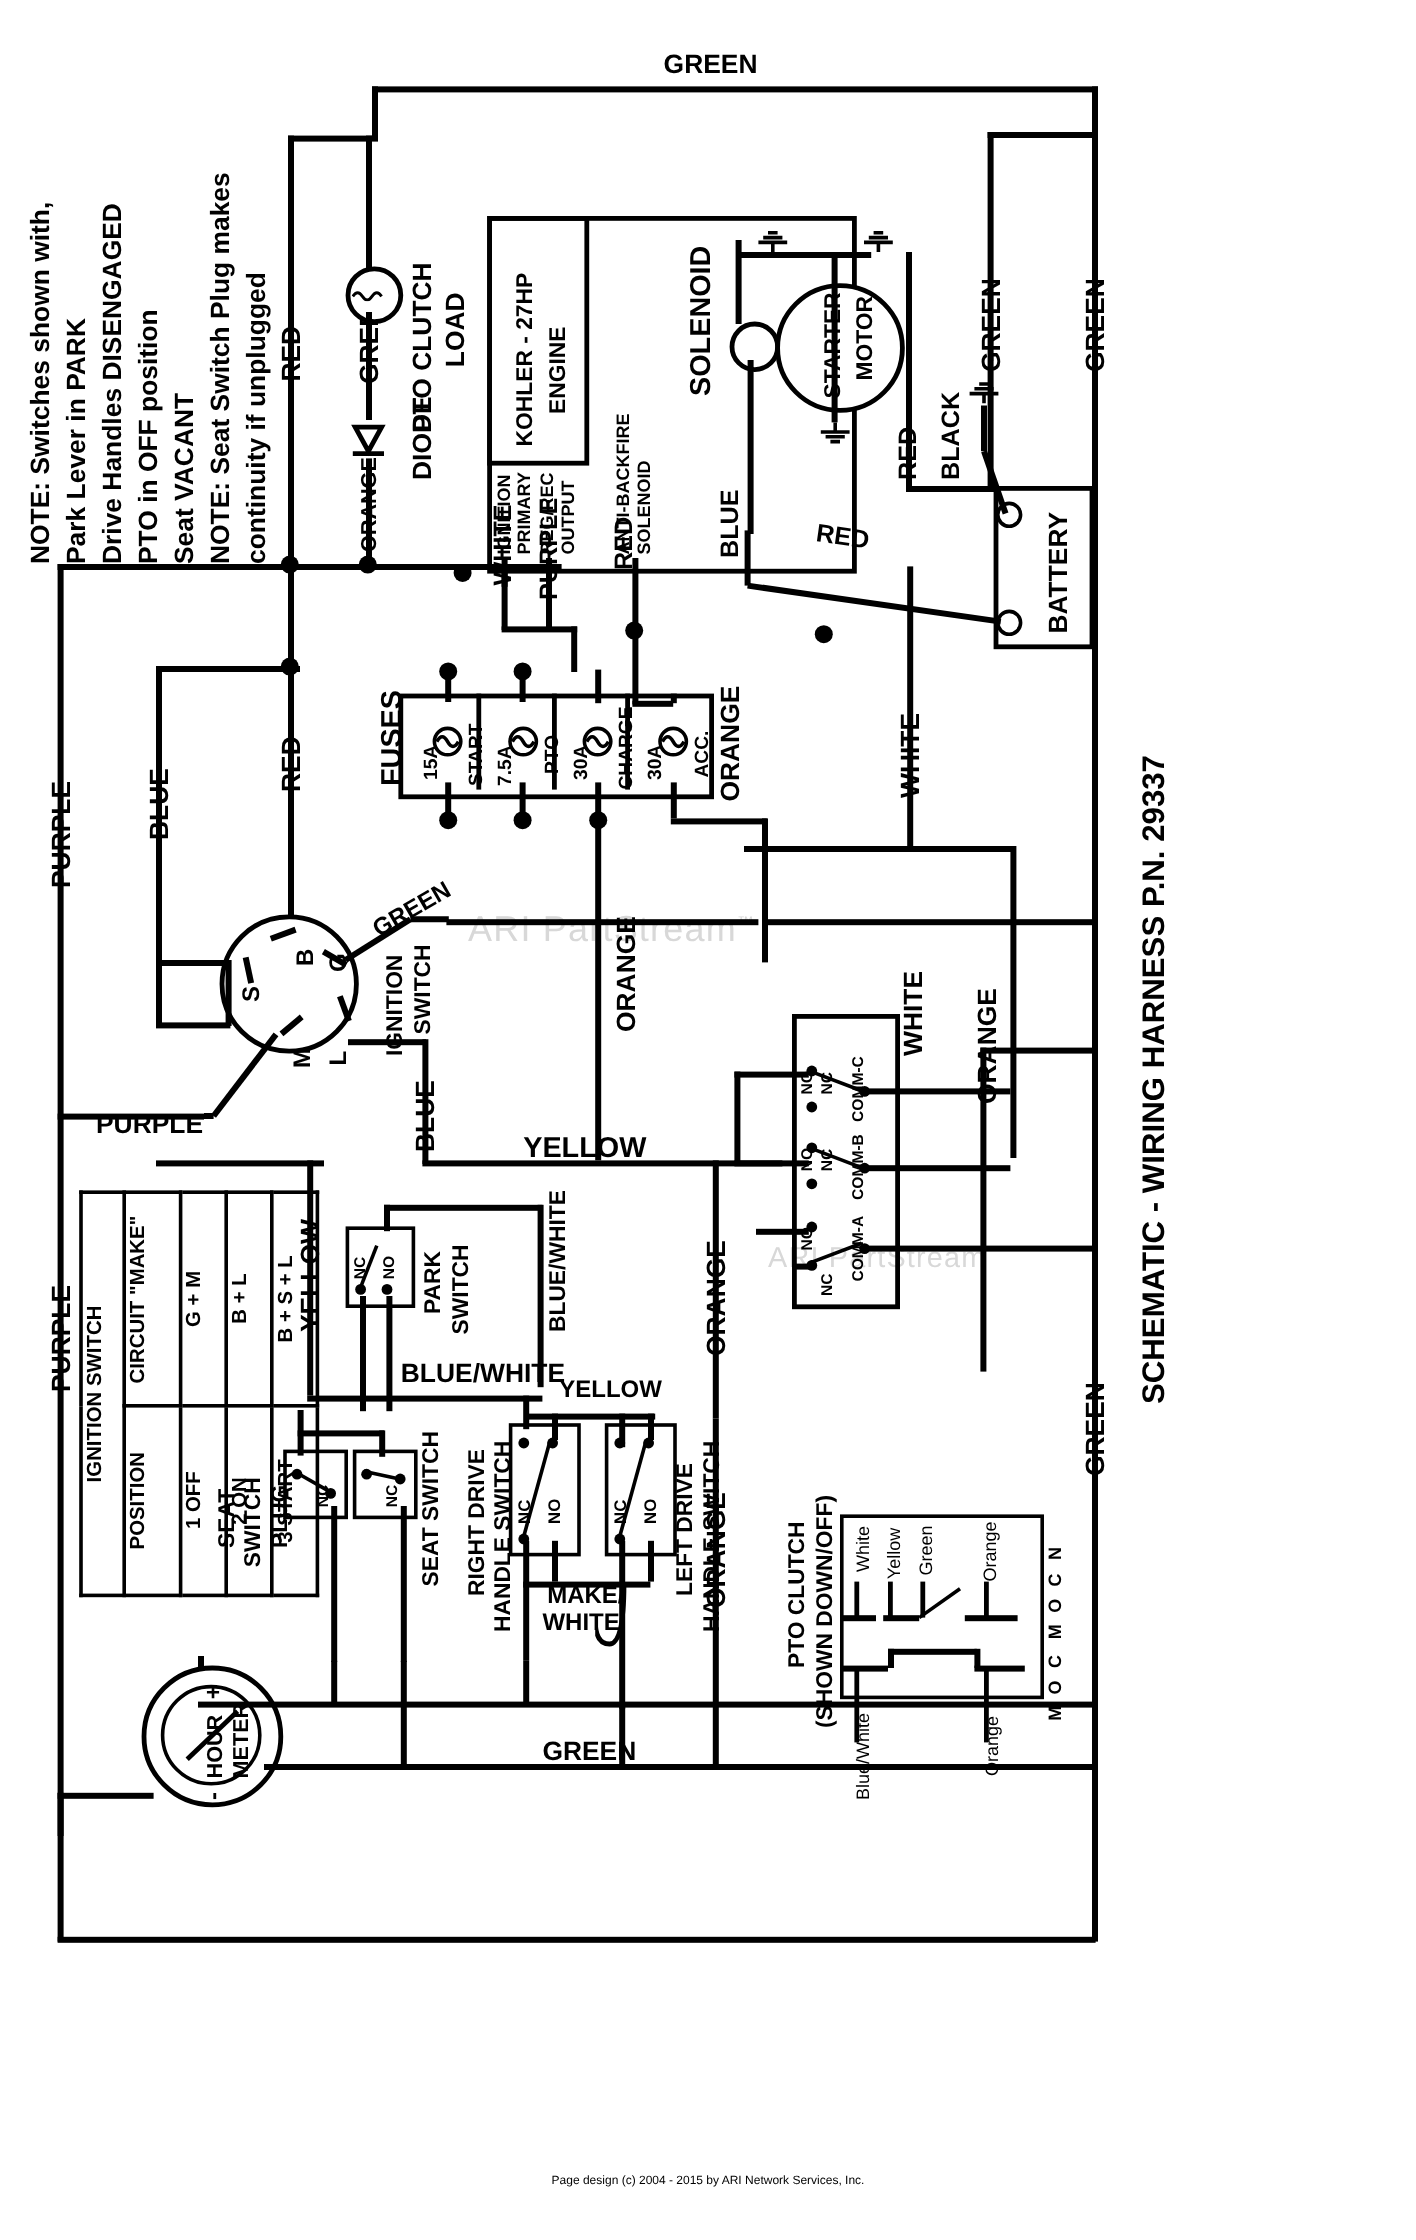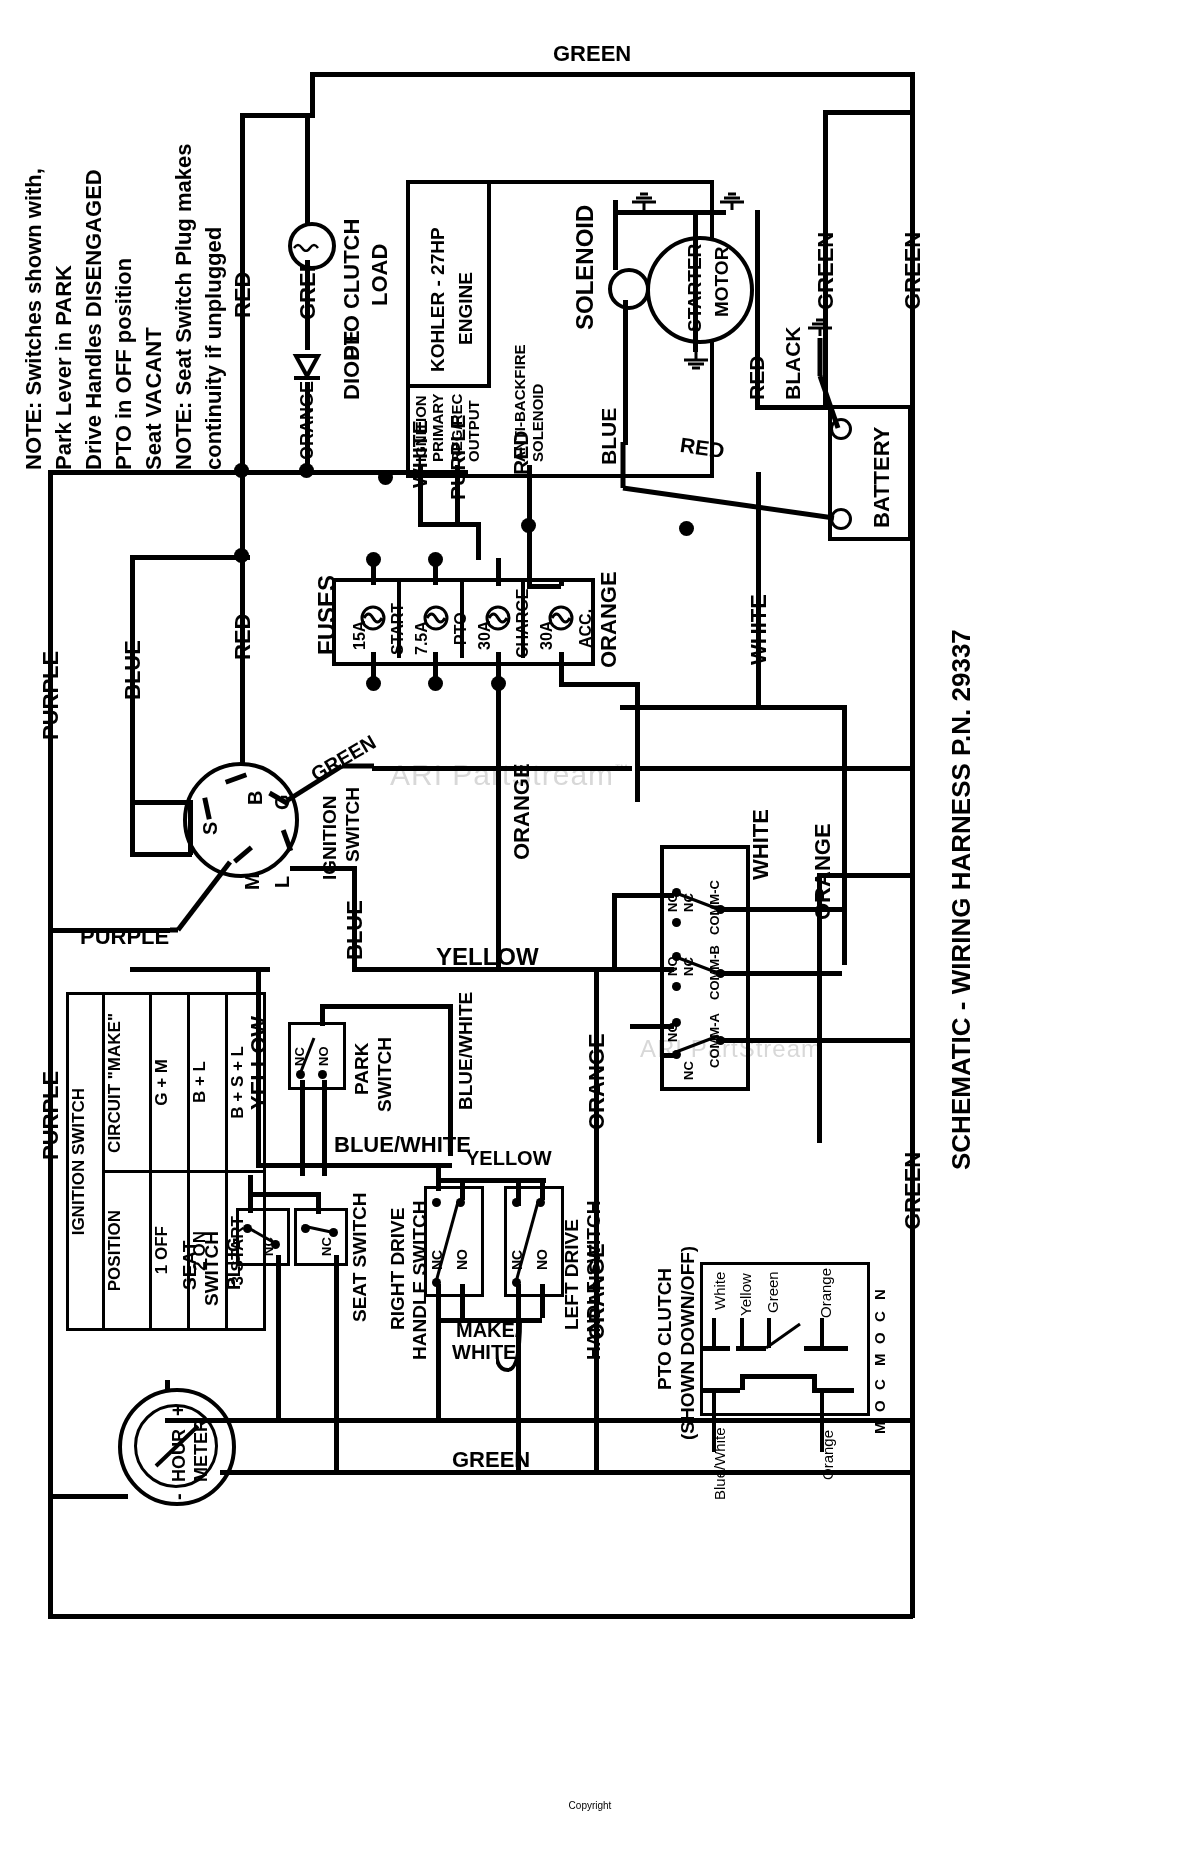--- a/index.html
+++ b/index.html
@@ -543,15 +543,15 @@
   <div class="wire v" style="left:516px;top:1420px;height:52px;"></div>
   <div class="wire v" style="left:276px;top:1384px;height:36px;"></div>
   <div class="wire v" style="left:334px;top:1384px;height:90px;"></div>
   <div class="wire v" style="left:594px;top:1182px;height:290px;"></div>
   <div class="lbl rot90" style="left:585px;top:1340px;font-size:22px;">ORANGE</div>
 
   <div class="wire v" style="left:910px;top:1418px;height:200px;"></div>
   <div class="wire h" style="left:48px;top:1614px;width:865px;"></div>
   <div class="wire v" style="left:48px;top:1494px;height:124px;"></div>
 
-  <div class="cpy" style="left:0;top:1800px;width:1180px;font-size:10px;">Copyright</div>
+  <div class="cpy" style="left:0;top:1812px;width:1180px;font-size:10px;">Page design (c) 2004 - 2015 by ARI Network Services, Inc.</div>
 
 </div>
 
 </body></html>

